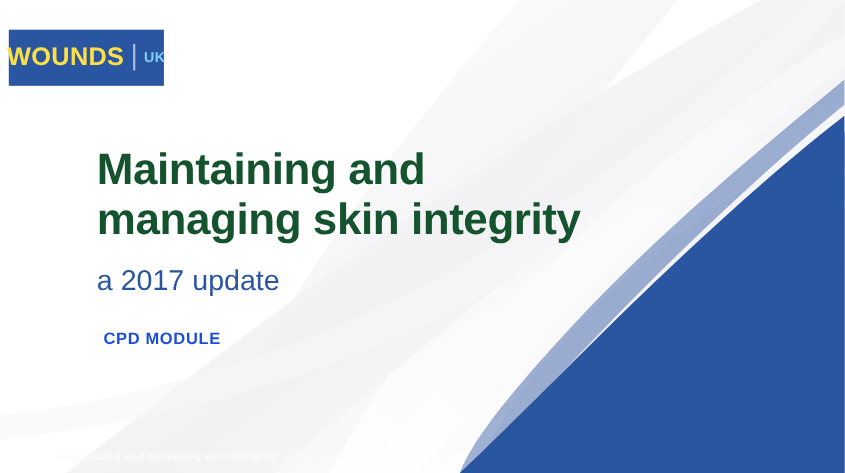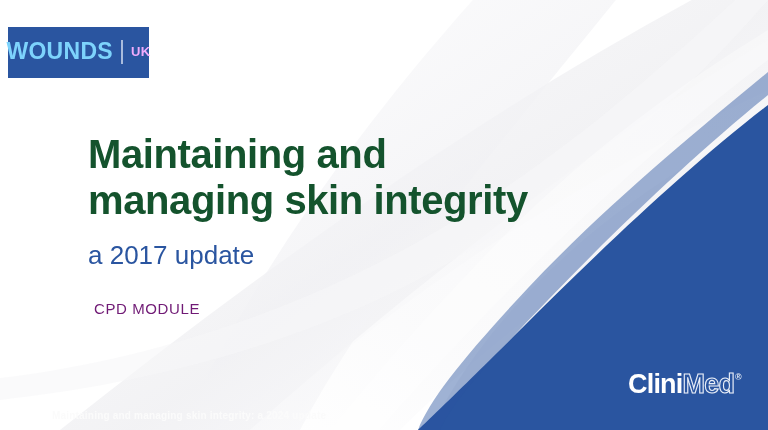--- a/index.html
+++ b/index.html
@@ -39,35 +39,35 @@
     justify-content: center;
     box-sizing: border-box;
   }
   .wounds-logo .wl-inner {
     display: flex;
     align-items: center;
     gap: 8px;
     transform: translateY(-1px);
   }
   .wounds-logo .wl-main {
-    color: #7dd3fc;
+    color: #fde047;
     font-size: 23px;
     font-weight: 700;
     letter-spacing: 0.3px;
     line-height: 1;
     font-family: "Liberation Sans", sans-serif;
   }
   .wounds-logo .wl-rule {
     width: 2px;
     height: 24px;
     background: #a9bcdd;
     display: block;
   }
   .wounds-logo .wl-sub {
-    color: #f0abfc;
+    color: #7dd3fc;
     font-size: 13px;
     font-weight: 700;
     letter-spacing: 0.4px;
     line-height: 1;
   }
 
   
   .title-block {
     position: absolute;
     left: 88px;
@@ -85,23 +85,23 @@
   }
   .slide-subtitle {
     color: #2a55a0;
     font-size: 26px;
     font-weight: 400;
     line-height: 1.2;
     margin: 16px 0 0 0;
     letter-spacing: 0px;
   }
   .slide-kicker {
-    color: #701a75;
+    color: #1d4ed8;
     font-size: 15px;
-    font-weight: 400;
+    font-weight: 700;
     letter-spacing: 0.6px;
     margin: 29px 0 0 6px;
   }
 
   
   .watermark {
     position: absolute;
     left: 52px;
     top: 410px;
     color: #fbfbfb;
@@ -199,19 +199,14 @@
 
   <div class="title-block">
     <h1 class="slide-title">Maintaining and
 managing skin integrity</h1>
     <p class="slide-subtitle">a 2017 update</p>
     <p class="slide-kicker">CPD MODULE</p>
   </div>
 
   <div class="watermark">Maintaining and managing skin integrity: a 2024 update</div>
 
-  <div class="clinimed-logo">
-    <span class="cm-clini">Clini</span>
-    <span class="cm-med">Med</span>
-    <span class="cm-reg">®</span>
-  </div>
 
 </div>
 
 </body></html>

